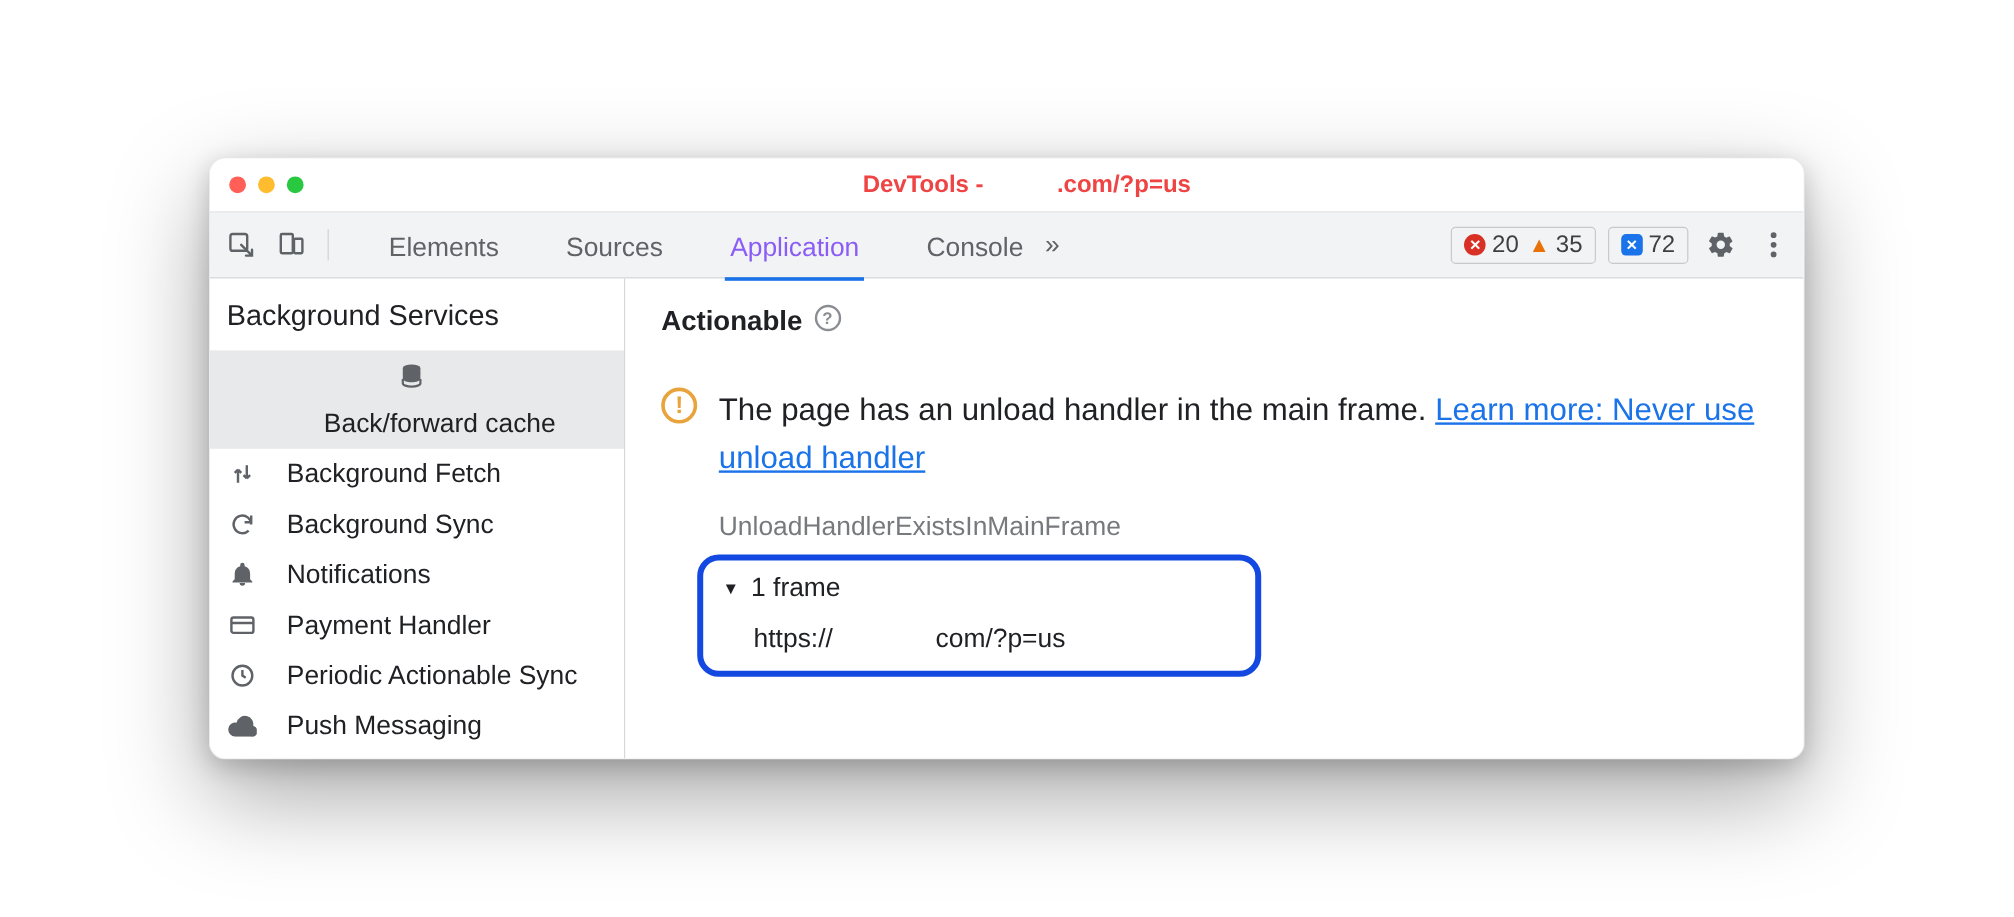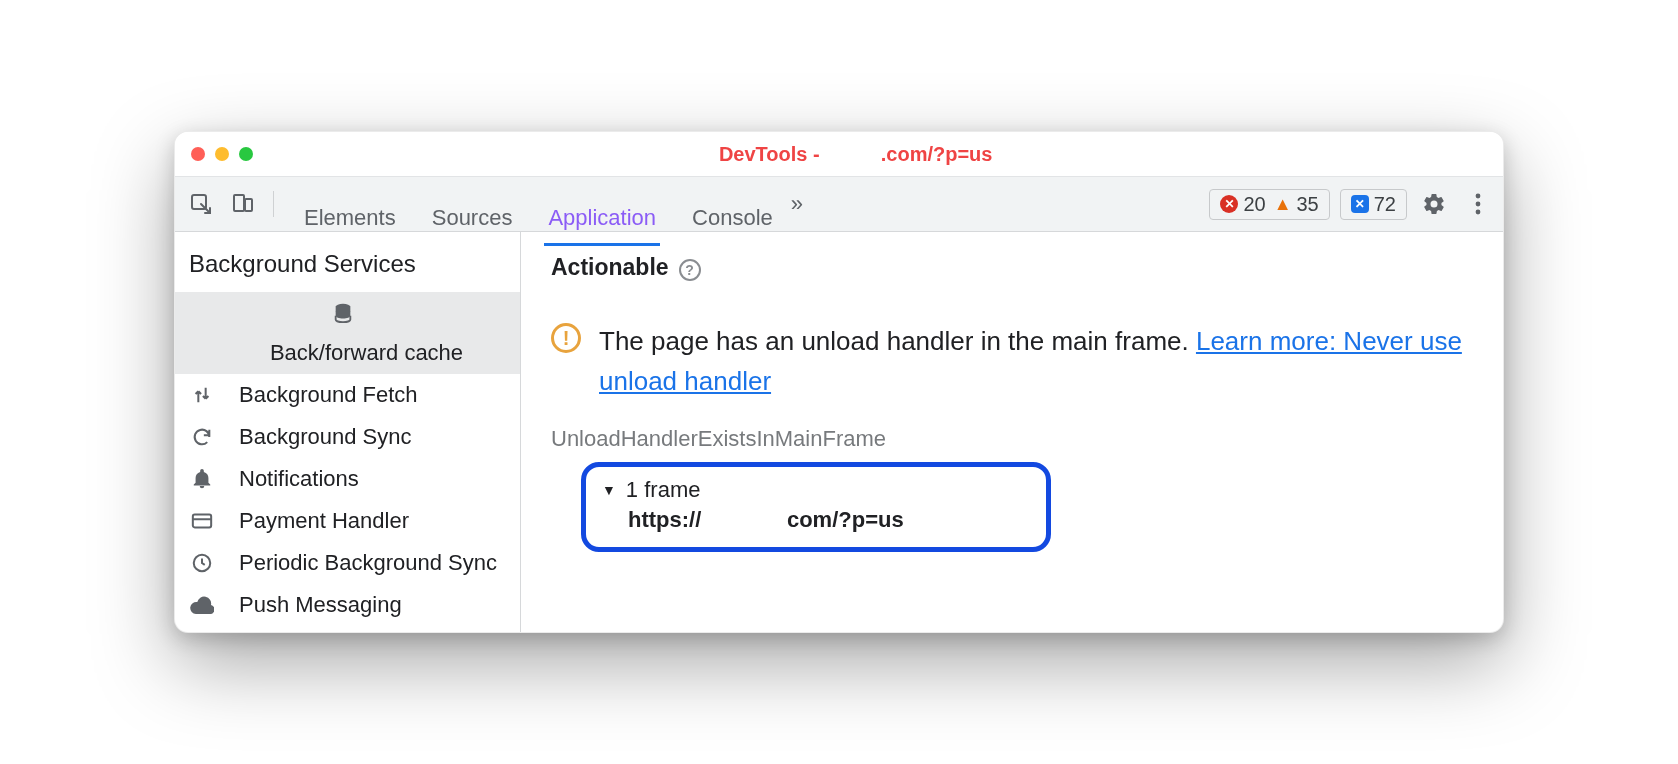--- a/index.html
+++ b/index.html
@@ -55,21 +55,21 @@
     width: 36px; height: 36px;
     display: flex; align-items:center; justify-content:center;
     color:#555; border-radius:4px;
   }
   .tb-sep { width:1px; height:26px; background:#cfd1d3; margin:0 6px;}
   .tabs { display:flex; align-items:stretch; height:100%; gap: 28px; margin-left: 14px;}
   .tab {
     display:flex; align-items:center;
     font-size: 22px; color:#5f6368; padding: 0 4px;
     border-bottom: 3px solid transparent;
-    position: relative; top:15px;
+    position: relative; top:3px;margin-left:20px;
   }
   .tab.active { color:#8b5cf6; border-bottom-color:#1a73e8; font-weight:400;}
   .more-tabs { font-size:22px; color:#5f6368; margin-left: 8px;}
   .toolbar-right { margin-left:auto; display:flex; align-items:center; gap:10px;}
   .badge-box {
     display:flex; align-items:center; gap:8px;
     border:1px solid #c7c9cb; border-radius:4px;
     padding: 3px 10px; background:#fff0;
     font-size: 20px; color:#3c4043;
   }
@@ -89,39 +89,39 @@
   .sb-title { font-size: 24px; color:#202124; padding: 8px 14px 14px;}
   .sb-item {
     display:flex; align-items:center; gap:14px;
     padding: 8px 14px 8px 52px;
     font-size: 22px; color:#202124;
     white-space: nowrap;
   }
   .sb-item.selected { background:#e8e9ea;flex-direction:column;}
   .sb-icon { width:26px; height:26px; display:flex; align-items:center; justify-content:center; margin-left:-38px; margin-right:10px; color:#5f6368;}
   .main { flex:1; padding: 22px 30px; overflow:hidden;}
-  .section-title { font-size: 23px; font-weight:700; color:#202124; display:flex; align-items:flex-end; gap:10px;}
+  .section-title { font-size: 23px; font-weight:700; color:#202124; display:flex; align-items:flex-start; gap:10px;}
   .help-circ { width:22px; height:22px; border:2px solid #8a8d91; border-radius:50%; display:inline-flex;align-items:center;justify-content:center; color:#8a8d91; font-size:14px; font-weight:700;}
   .warn-row { display:flex; gap:18px; margin-top: 40px; align-items:flex-start;}
   .warn-icon {
     width:30px; height:30px; border:3px solid #e8a33d; border-radius:50%;
     display:flex; align-items:center; justify-content:center; color:#e8a33d; font-weight:900; font-size:20px; flex-shrink:0; margin-top:2px;
   }
   .warn-text { font-size:26px; color:#202124; line-height:1.55;}
   .warn-text a { color:#1a73e8; text-decoration: underline;}
-  .reason-id { font-size:22px; color:#777a7d; margin-top:24px; }
+  .reason-id { font-size:22px; color:#777a7d; margin-top:24px; margin-left:48px;}
   .frame-box {
     margin-top: 10px; margin-left: 30px;
     border: 5px solid #1349e0; border-radius: 18px;
     padding: 10px 20px 14px 16px;
     width: 470px;
   }
   .frame-summary { font-size:22px; color:#202124; display:flex; align-items:center; gap:10px;}
   .disclose { font-size:14px;}
-  .frame-url { font-size:22px; color:#202124; margin-top:4px; margin-left:26px; white-space:pre;font-weight:bold;}
+  .frame-url { font-size:22px; color:#202124; margin-top:16px; margin-left:26px; white-space:pre;}
   svg { display:block; }
 </style>
 </head>
 <body>
 
 <div class="window">
 
   <div class="titlebar">
     <div class="traffic">
       <div class="tl red"></div>
@@ -241,21 +241,21 @@
         <span>Payment Handler</span>
       </div>
 
       <div class="sb-item">
         <span class="sb-icon">
           <svg width="22" height="22" viewBox="0 0 24 24" fill="none" stroke="#5f6368" stroke-width="2.2">
               <circle cx="12" cy="12" r="9"></circle>
               <path d="M12 7v5l3 2"></path>
             </svg>
         </span>
-        <span>Periodic Background Sync</span>
+        <span>Periodic Actionable Sync</span>
       </div>
 
       <div class="sb-item">
         <span class="sb-icon">
           <svg width="24" height="18" viewBox="0 0 24 18" fill="#5f6368">
               <path d="M19 18H6a6 6 0 1 1 1.3-11.9A7 7 0 0 1 21 9a4.5 4.5 0 0 1-2 9Z"></path>
             </svg>
         </span>
         <span>Push Messaging</span>
       </div>

